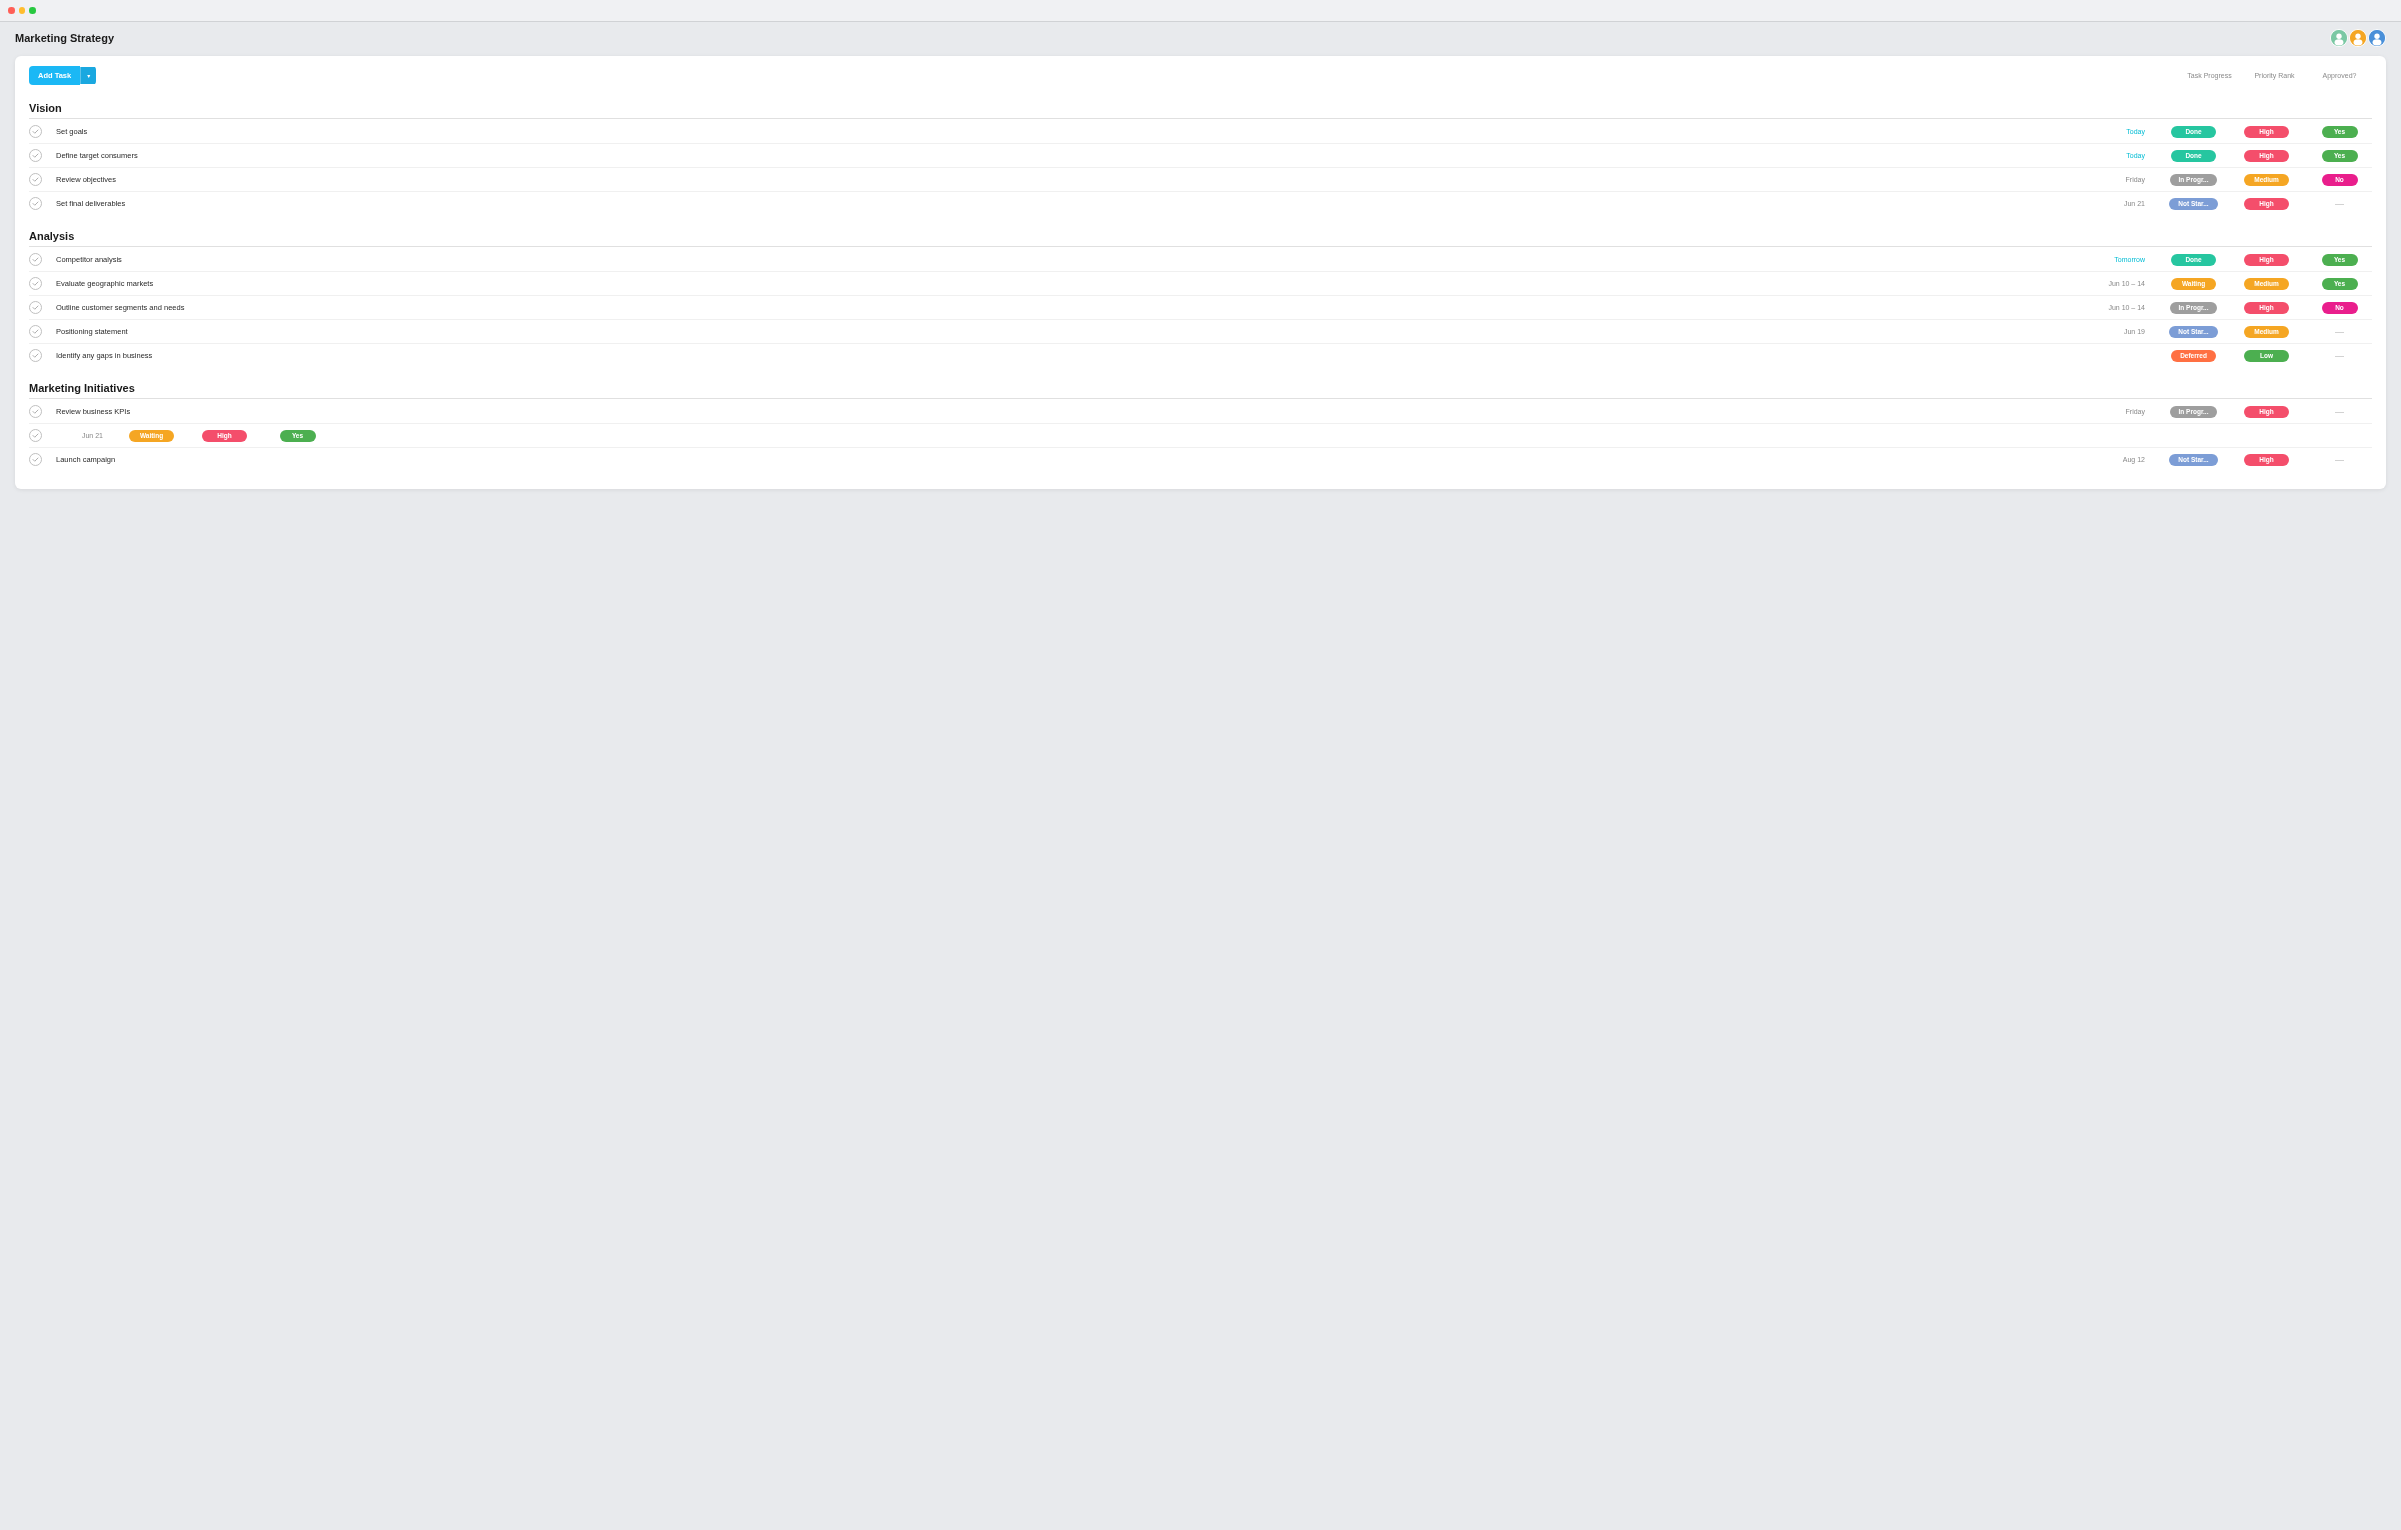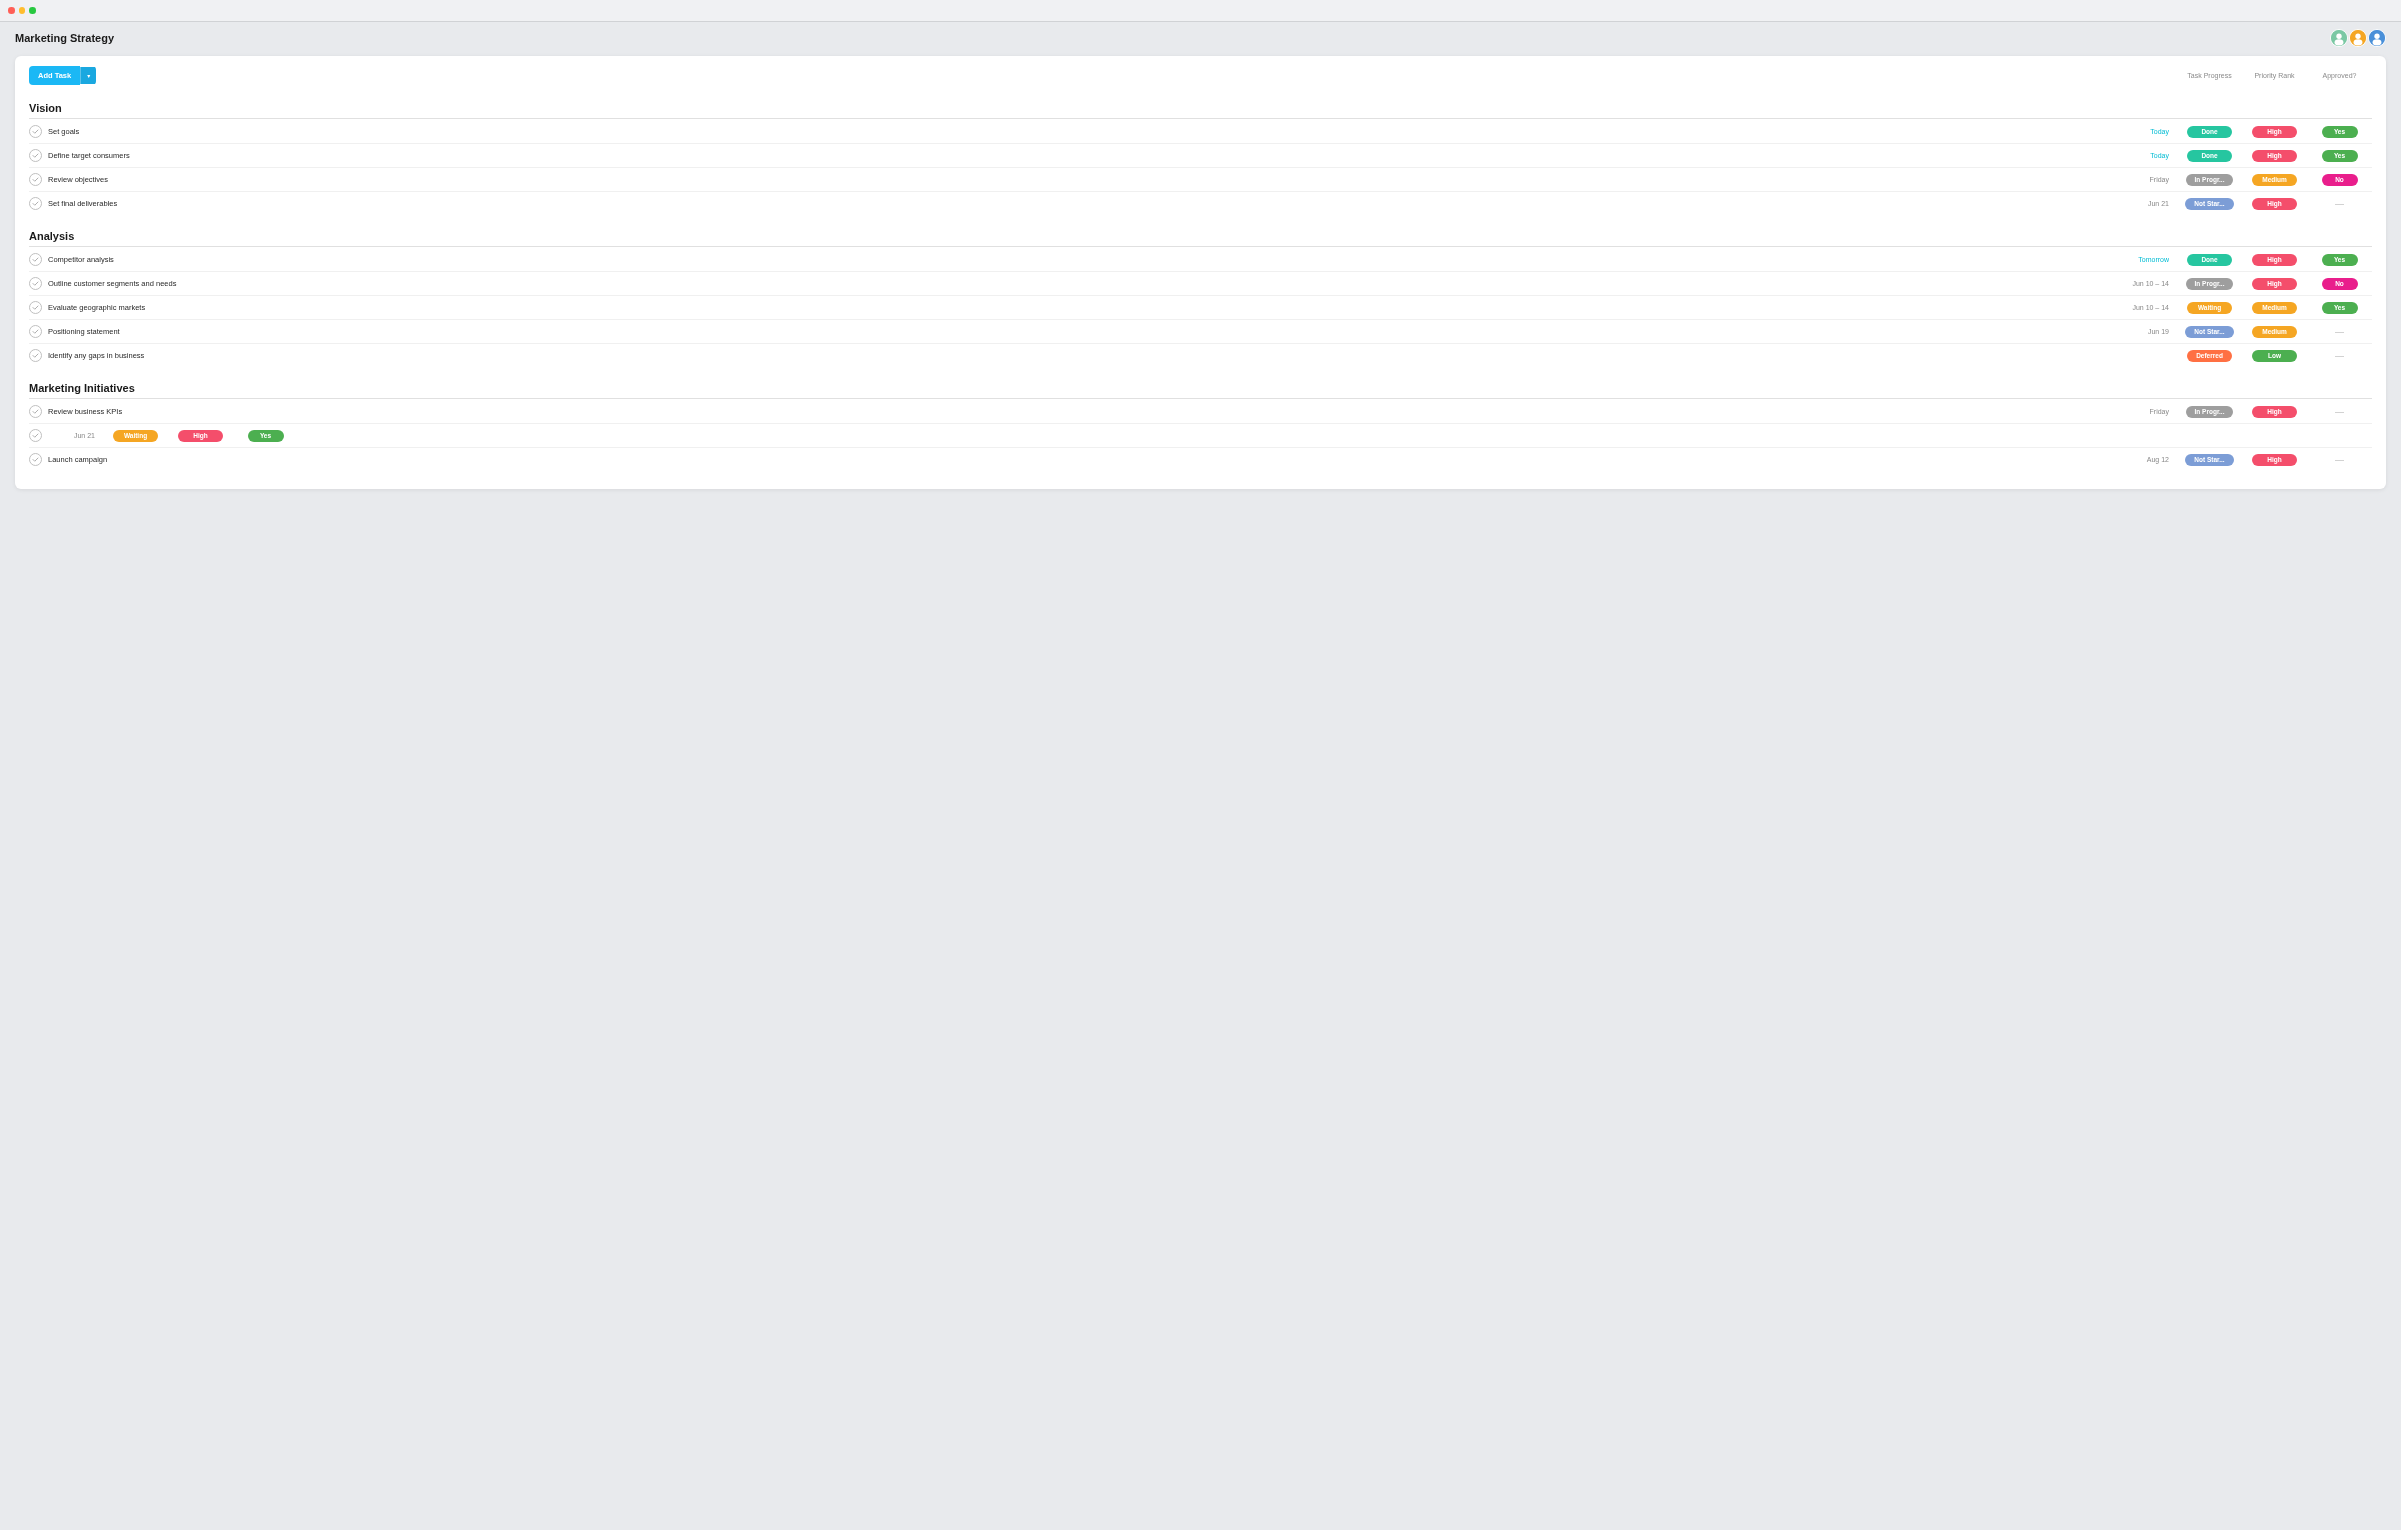--- a/index.html
+++ b/index.html
@@ -131,20 +131,21 @@
       padding: 7px 0 4px 0;
       border-bottom: 0.8px solid #e0e0e0;
       margin-bottom: 1px;
     }
 
     .task-row {
       display: flex;
       align-items: center;
       padding: 5px 0;
       border-bottom: 0.5px solid #f0f0f0;
+      gap: 8px;
     }
     .task-row:last-child {
       border-bottom: none;
     }
     .task-check {
       width: 13px;
       height: 13px;
       border-radius: 50%;
       border: 1px solid #c0c0c0;
       display: flex;
@@ -373,48 +374,48 @@
             <div class="task-approved">
               <span class="approved-badge approved-yes">Yes</span>
             </div>
           </div>
           <div class="task-row">
             <div class="task-check">
               <svg width="7" height="7" viewBox="0 0 14 14" fill="none">
                 <path d="M2 7l3.5 3.5L12 4" stroke="#b0b0b0" stroke-width="2" stroke-linecap="round" stroke-linejoin="round"></path>
               </svg>
             </div>
+            <div class="task-name">Evaluate geographic markets</div>
+            <div class="task-date neutral">Jun 10 – 14</div>
+            <div class="task-progress">
+              <span class="badge badge-waiting">Waiting</span>
+            </div>
+            <div class="task-priority">
+              <span class="priority-badge priority-medium">Medium</span>
+            </div>
+            <div class="task-approved">
+              <span class="approved-badge approved-yes">Yes</span>
+            </div>
+          </div>
+          <div class="task-row">
+            <div class="task-check">
+              <svg width="7" height="7" viewBox="0 0 14 14" fill="none">
+                <path d="M2 7l3.5 3.5L12 4" stroke="#b0b0b0" stroke-width="2" stroke-linecap="round" stroke-linejoin="round"></path>
+              </svg>
+            </div>
             <div class="task-name">Outline customer segments and needs</div>
             <div class="task-date neutral">Jun 10 – 14</div>
             <div class="task-progress">
               <span class="badge badge-in-progress">In Progr...</span>
             </div>
             <div class="task-priority">
               <span class="priority-badge priority-high">High</span>
             </div>
             <div class="task-approved">
               <span class="approved-badge approved-no">No</span>
-            </div>
-          </div>
-          <div class="task-row">
-            <div class="task-check">
-              <svg width="7" height="7" viewBox="0 0 14 14" fill="none">
-                <path d="M2 7l3.5 3.5L12 4" stroke="#b0b0b0" stroke-width="2" stroke-linecap="round" stroke-linejoin="round"></path>
-              </svg>
-            </div>
-            <div class="task-name">Evaluate geographic markets</div>
-            <div class="task-date neutral">Jun 10 – 14</div>
-            <div class="task-progress">
-              <span class="badge badge-waiting">Waiting</span>
-            </div>
-            <div class="task-priority">
-              <span class="priority-badge priority-medium">Medium</span>
-            </div>
-            <div class="task-approved">
-              <span class="approved-badge approved-yes">Yes</span>
             </div>
           </div>
           <div class="task-row">
             <div class="task-check">
               <svg width="7" height="7" viewBox="0 0 14 14" fill="none">
                 <path d="M2 7l3.5 3.5L12 4" stroke="#b0b0b0" stroke-width="2" stroke-linecap="round" stroke-linejoin="round"></path>
               </svg>
             </div>
             <div class="task-name">Positioning statement</div>
             <div class="task-date neutral">Jun 19</div>

